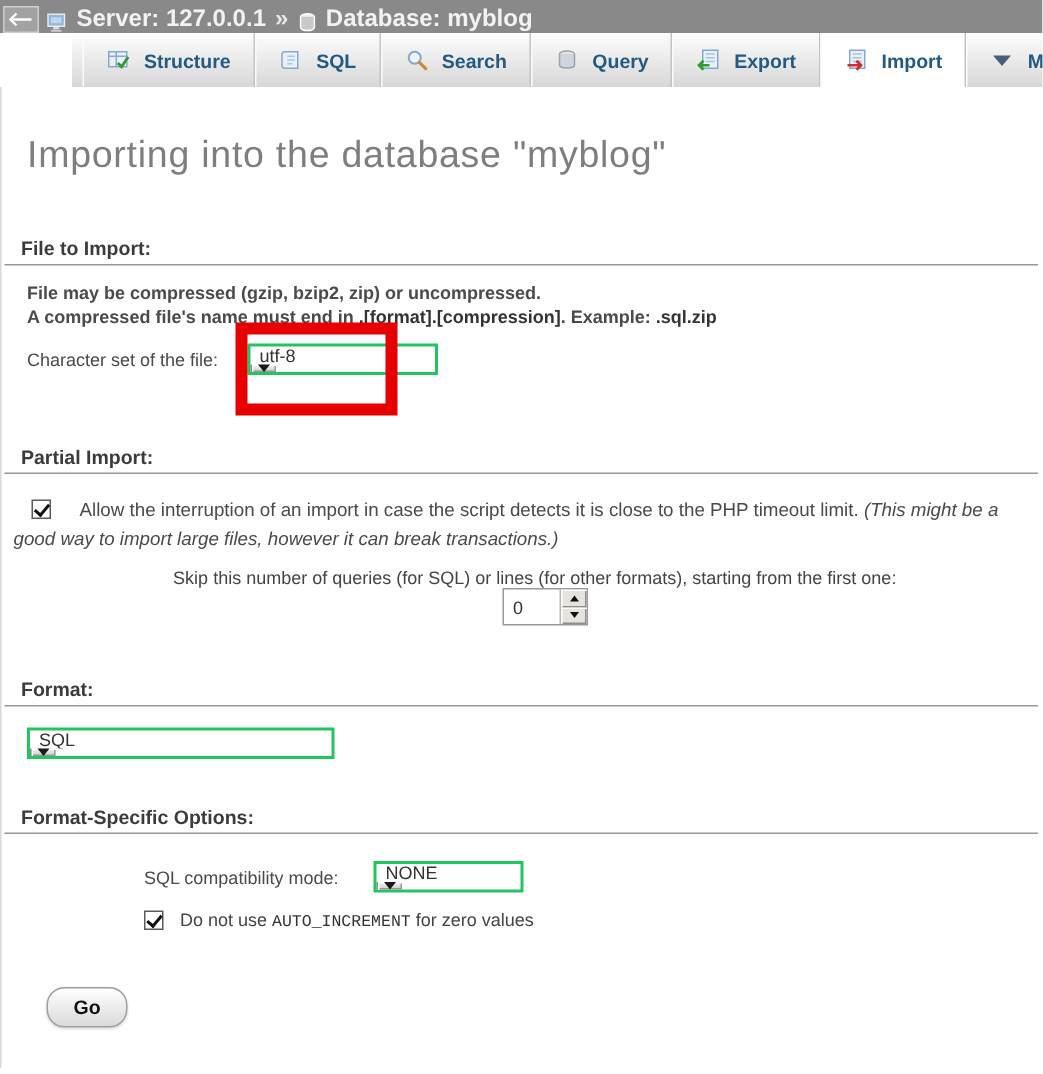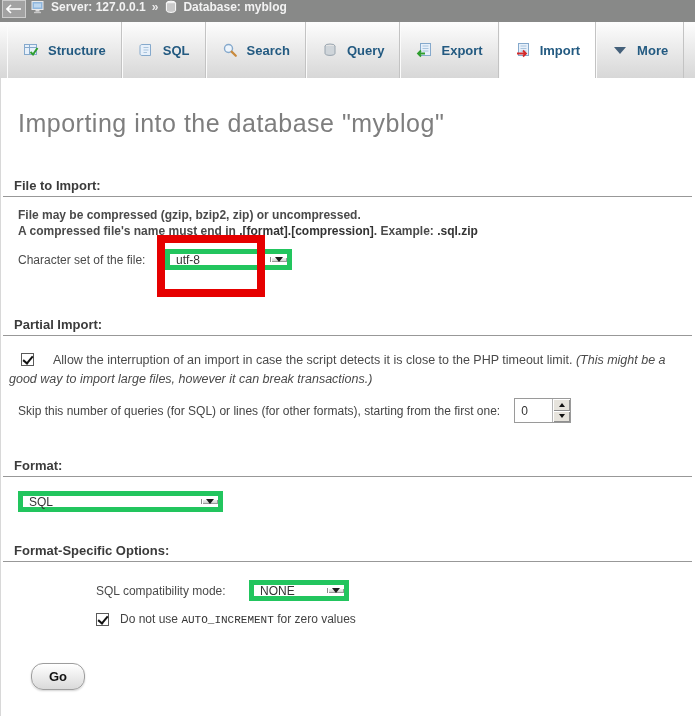--- a/index.html
+++ b/index.html
@@ -1,30 +1,30 @@
 <!DOCTYPE html>
 <html><head>
 <meta charset="utf-8">
 <style>
   * { margin:0; padding:0; box-sizing:border-box; }
   html,body { width:695px; height:716px; background:#fff; overflow:hidden;
               font-family:"Liberation Sans", sans-serif; color:#444; }
 
   
-  .topbar { height:22px; background:#888988; display:flex; align-items:flex-start;
-            gap:5px; padding-left:2px; color:#f2f2f2; font-size:12px; font-weight:bold; }
+  .topbar { height:22px; background:#888988; display:flex; align-items:flex-end;
+            gap:5px; padding-left:2px; color:#f2f2f2; font-size:16px; font-weight:bold; }
   .back-btn { width:24px; height:18px; background:#a2a2a2; border:1px solid #cdcdcd;
               display:flex; align-items:center; justify-content:center; cursor:pointer; }
   .crumb-icon { display:inline-flex; align-items:center; }
   .crumb-sep { color:#e8e8e8; font-weight:bold; padding:0 1px; }
   .crumb-link { cursor:pointer; }
 
   
-  .tabs { height:56px; background:linear-gradient(#fdfdfd,#d7d7d7); display:flex;
-          padding-left:7px; align-items:stretch; }
+  .tabs { height:36px; background:linear-gradient(#fdfdfd,#d7d7d7); display:flex;
+          padding-left:7px; align-items:stretch;margin-left:48px; }
   .tab { display:flex; align-items:center; gap:9px; padding:0 15px; cursor:pointer;
          border-left:1px solid #fbfbfb; border-right:1px solid #c3c3c3;
          color:#235a81; font-size:13px; font-weight:bold; }
   .tab.active { background:#fff; }
   .tab .ticon { display:inline-flex; width:16px; height:16px; }
   .more-tri { width:0; height:0; border-left:6px solid transparent;
               border-right:6px solid transparent; border-top:7px solid #44607a; }
 
   
   .content { position:relative; border-left:1px solid #d8d8d8; height:654px;
@@ -45,22 +45,22 @@
   .flabel { width:147px; color:#4a4a4a; }
   .win-btn { font-family:"Liberation Sans", sans-serif; font-size:12px; color:#111;
              background:#d2cec7; border:1px solid #8b8b8b;
              border-top-color:#f4f2ee; border-left-color:#f4f2ee;
              box-shadow:1px 1px 0 #5a5a5a; padding:3px 13px 4px; cursor:pointer; }
   .nofile { margin-left:9px; color:#4a4a4a; }
   .maxsize { margin-left:60px; color:#4a4a4a; }
   .charset-row { margin-top:10px; }
 
   
-  .select { display:inline-flex; align-items:center; height:21px; background:#fff;
-            border:5px solid #22c55e; cursor:pointer; }
+  .select { display:inline-flex; align-items:flex-start; height:21px; background:#fff;
+            border:2px solid #22c55e; cursor:pointer;flex-direction:column; }
   .sel-value { flex:1; display:flex; align-items:center; padding-left:6px;
                color:#333; overflow:hidden; white-space:nowrap; }
   .sel-btn { width:17px; background:linear-gradient(#f7f7f7,#cbcbcb);
              border-left:1px solid #8a8a8a; display:flex; align-items:center;
              justify-content:center;
              box-shadow:inset 1px 1px 0 #fff, inset -1px -1px 0 #999; }
   .tri-down { width:0; height:0; border-left:4px solid transparent;
               border-right:4px solid transparent; border-top:5px solid #1a1a1a; }
   .w-charset { width:127px; } .w-format { width:205px; } .w-compat { width:100px; }
 
@@ -69,21 +69,21 @@
               border:1px solid #5a5a5a; position:relative; cursor:pointer;
               flex:none; vertical-align:-2px; }
   .checkbox::after { content:""; position:absolute; left:3px; top:0px; width:4px;
                      height:8px; border:solid #111; border-width:0 2px 2px 0;
                      transform:rotate(40deg); }
 
   .allow-row { margin:15px 8px 0 8px; line-height:19px; color:#4a4a4a; font-size:12.5px; }
   .allow-row .checkbox { margin:0 19px 0 12px; }
   .allow-italic { font-style:italic; }
 
-  .skip-row { margin-top:9px; }
+  .skip-row { margin-top:9px;flex-direction:column; }
   .spin-input { display:inline-flex; margin-left:14px; width:57px; height:25px;
                 border:1px solid #9a9a9a; background:#fff; }
   .spin-value { flex:1; display:flex; align-items:center; padding-left:6px; color:#333; }
   .spin-btns { width:18px; display:flex; flex-direction:column;
                border-left:1px solid #b5b5b5; }
   .spin-btn { flex:1; background:#e6e3dc; display:flex; align-items:center;
               justify-content:center; cursor:pointer;
               box-shadow:inset 1px 1px 0 #fff, inset -1px -1px 0 #8f8f8f; }
   .tri-up-s { width:0; height:0; border-left:3px solid transparent;
               border-right:3px solid transparent; border-bottom:4px solid #111; }

